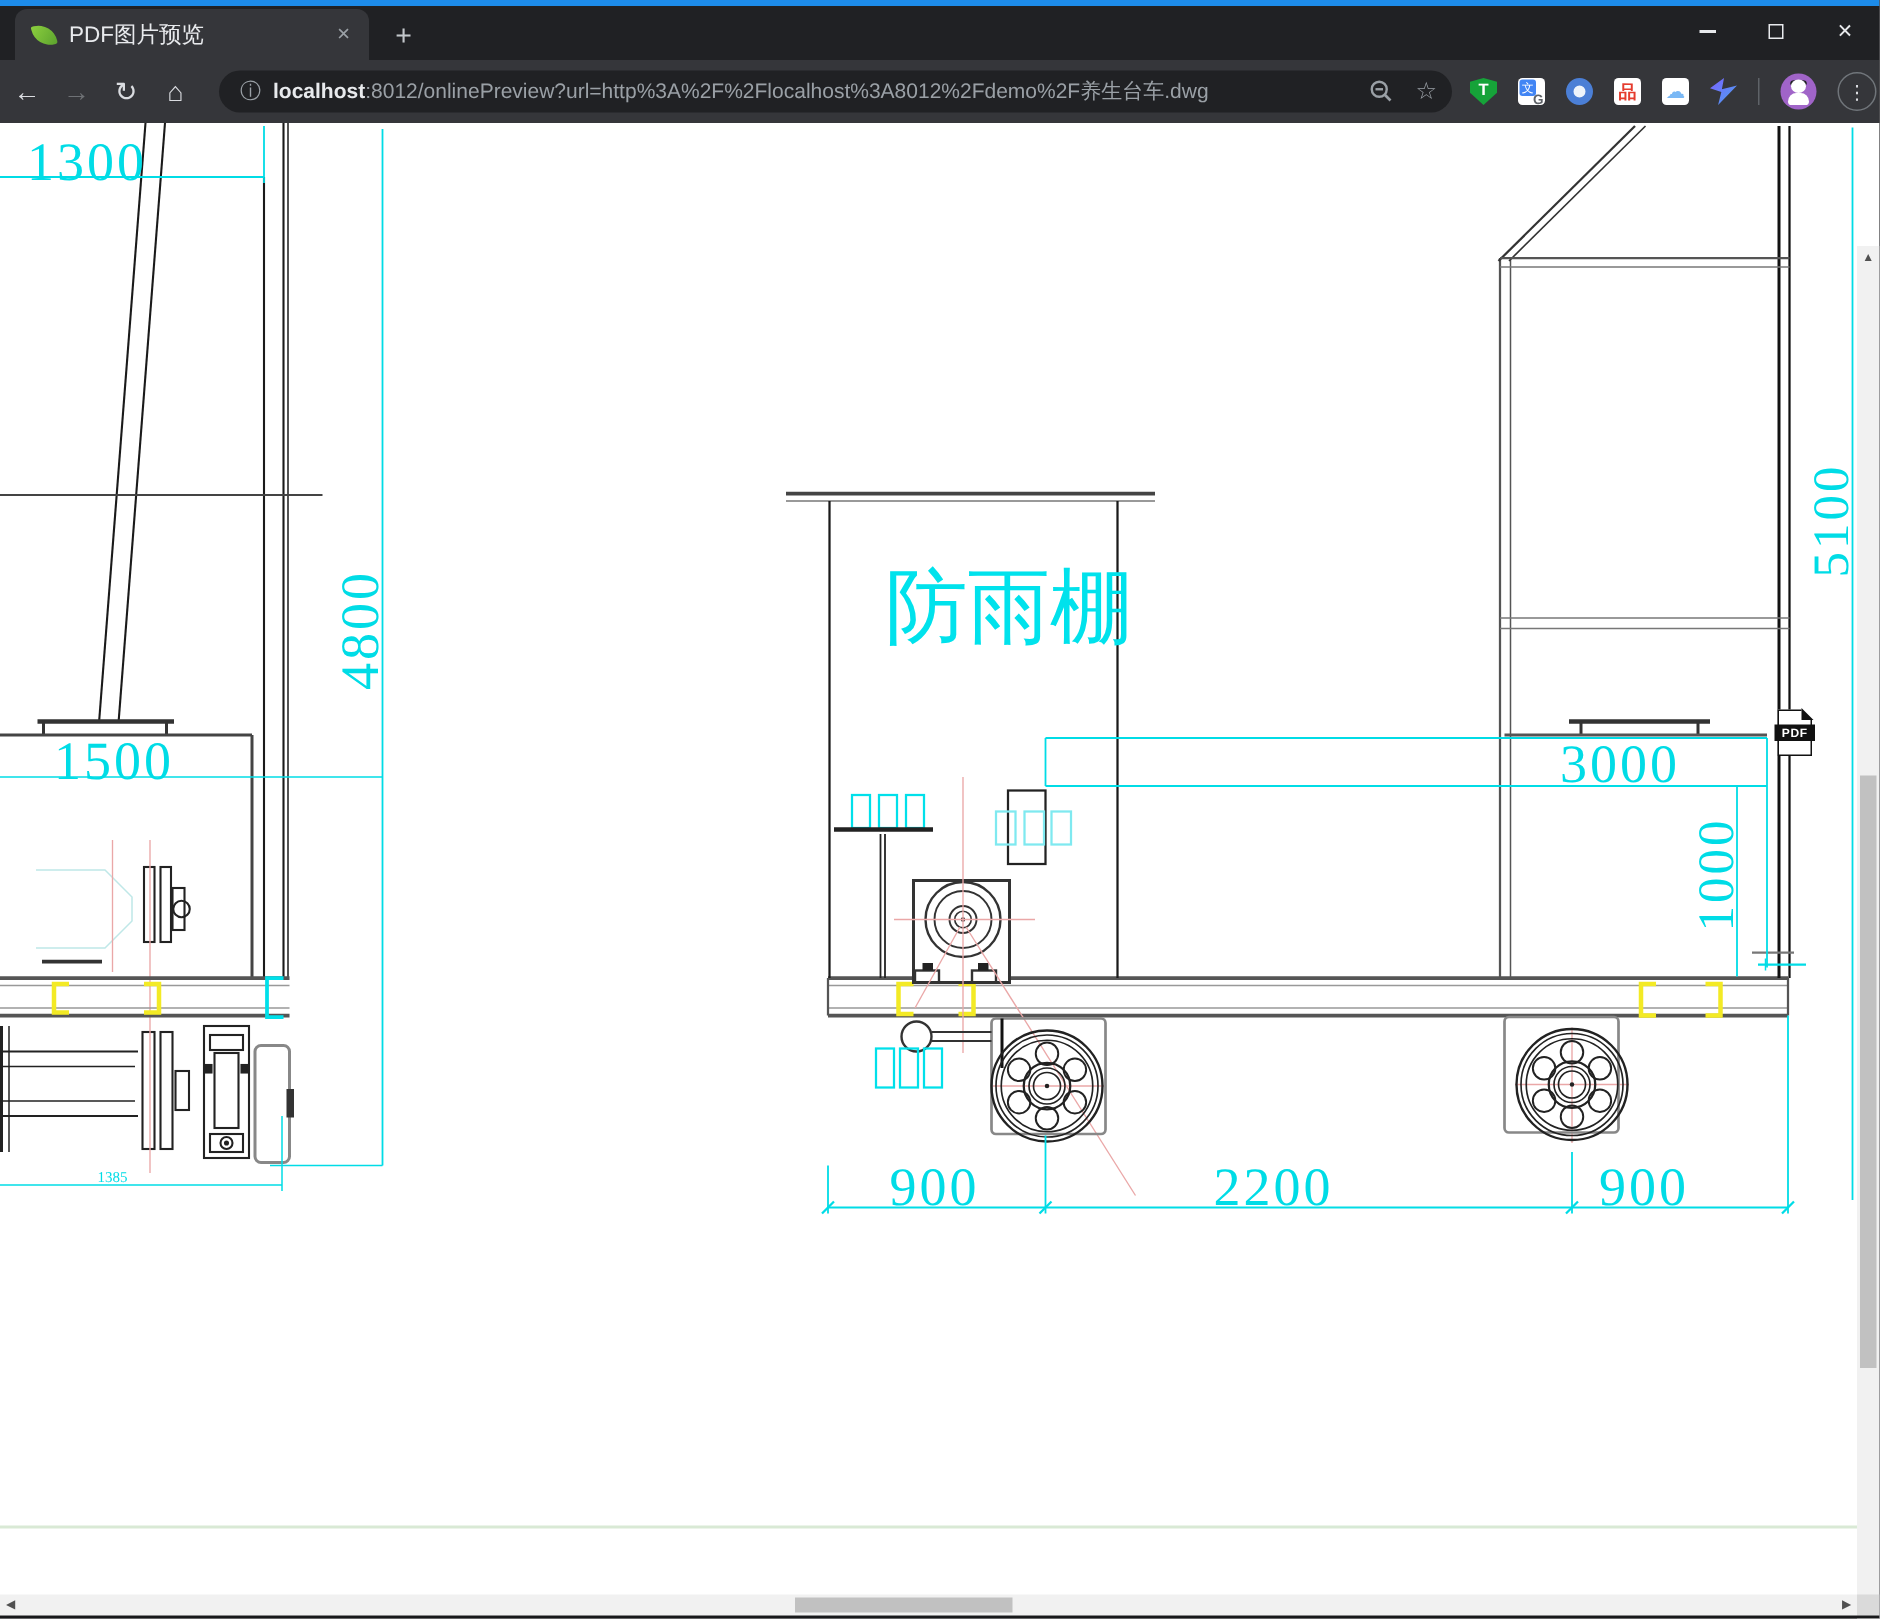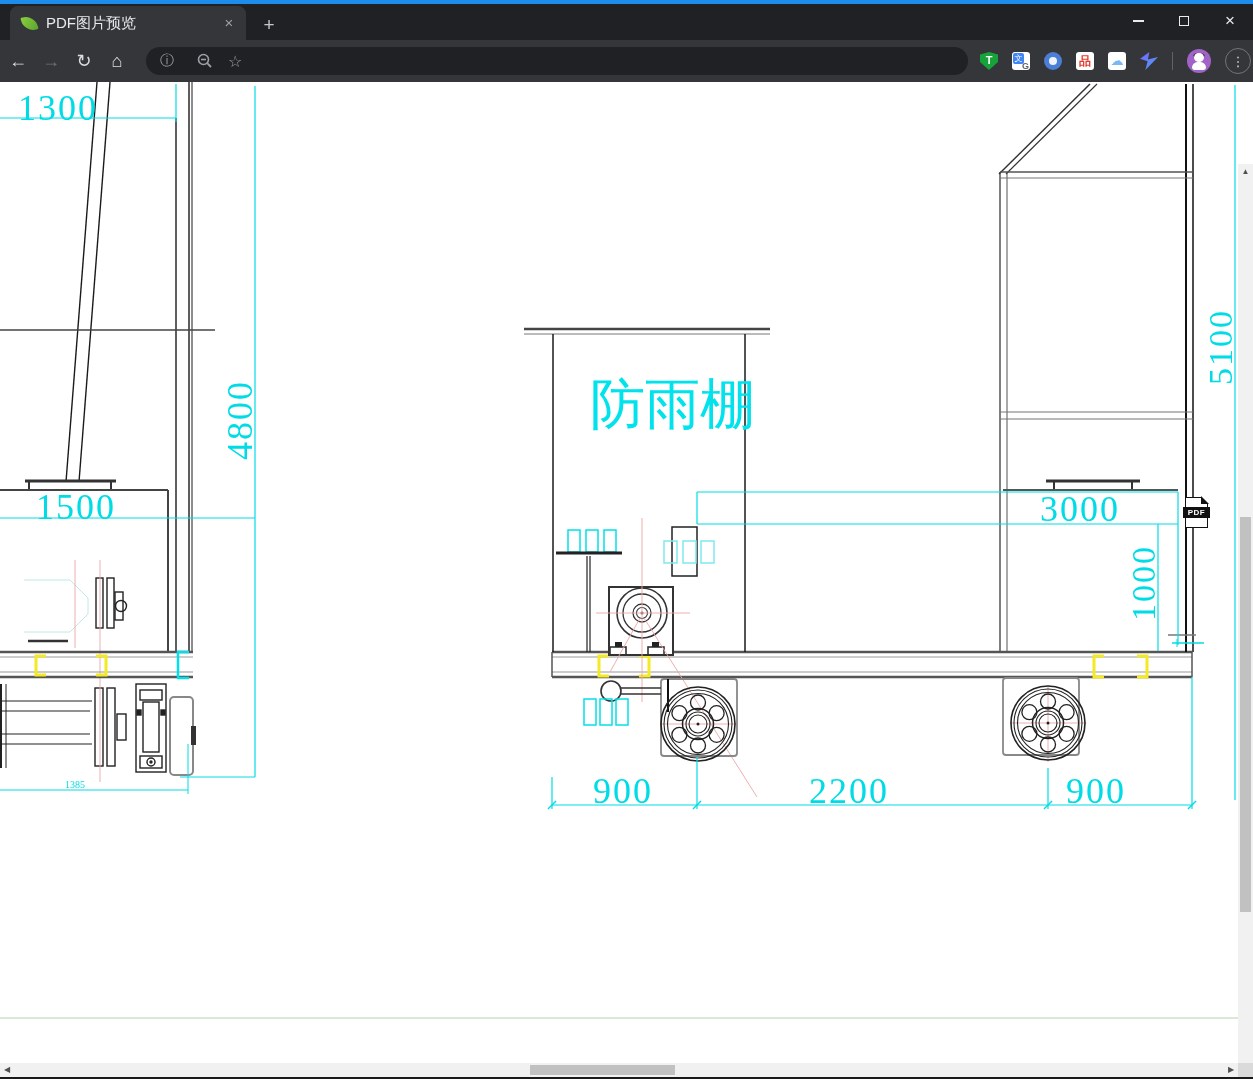--- a/index.html
+++ b/index.html
@@ -116,20 +116,21 @@
   </div>
 
   <div class="toolbar">
     <div class="navbtn">←</div>
     <div class="navbtn disabled">→</div>
     <div class="navbtn">↻</div>
     <div class="navbtn">⌂</div>
 
     <div class="omnibox">
       <span class="info-ic">ⓘ</span>
+      <span class="url"><span class="host">localhost</span><span class="rest">:8012/onlinePreview?url=http%3A%2F%2Flocalhost%3A8012%2Fdemo%2F养生台车.dwg</span></span>
       <span class="omni-ic">
         <svg width="18" height="18" viewBox="0 0 18 18">
             <circle cx="7.5" cy="7.5" r="5" fill="none" stroke="#9aa0a6" stroke-width="1.6"></circle>
             <line x1="5" y1="7.5" x2="10" y2="7.5" stroke="#9aa0a6" stroke-width="1.6"></line>
             <line x1="11.2" y1="11.2" x2="15" y2="15" stroke="#9aa0a6" stroke-width="1.8"></line>
           </svg>
       </span>
       <span class="omni-ic star">☆</span>
     </div>
 
@@ -364,21 +365,21 @@
       <text class="dimtxt" x="75" y="788" font-size="10" text-anchor="middle">1385</text>
       <text class="cjk" x="590" y="423" font-size="55" font-weight="500">防雨棚</text>
       <text class="dimtxt" x="1080" y="521" font-size="36" letter-spacing="2" text-anchor="middle">3000</text>
       <text class="dimtxt" x="1155" y="583" font-size="34" letter-spacing="2" text-anchor="middle" transform="rotate(-90 1155 583)">1000</text>
       <text class="dimtxt" x="1232" y="347" font-size="34" letter-spacing="2" text-anchor="middle" transform="rotate(-90 1232 347)">5100</text>
       <text class="dimtxt" x="623" y="803" font-size="36" letter-spacing="2" text-anchor="middle">900</text>
       <text class="dimtxt" x="849" y="803" font-size="36" letter-spacing="2" text-anchor="middle">2200</text>
       <text class="dimtxt" x="1096" y="803" font-size="36" letter-spacing="2" text-anchor="middle">900</text>
     </svg>
 
-    <div class="pdf-float" style="left:1185px;top:391px;margin-top:24px;">
+    <div class="pdf-float" style="left:1185px;top:391px;">
       <span class="fold"></span>
       <span class="band">PDF</span>
     </div>
 
     <div class="sb-v">
       <div class="sb-arrow" style="top:0">▲</div>
       <div class="thumb"></div>
 
     </div>
   </div>

